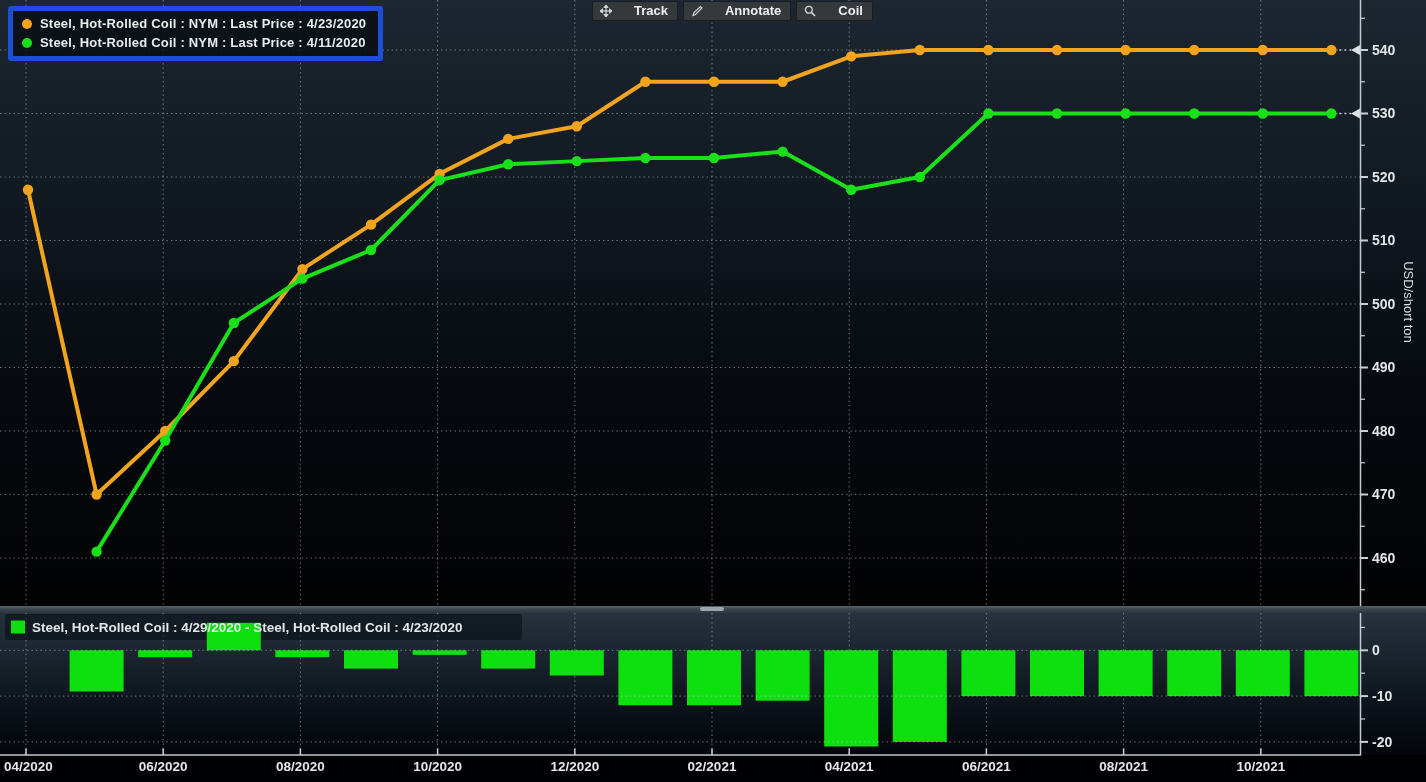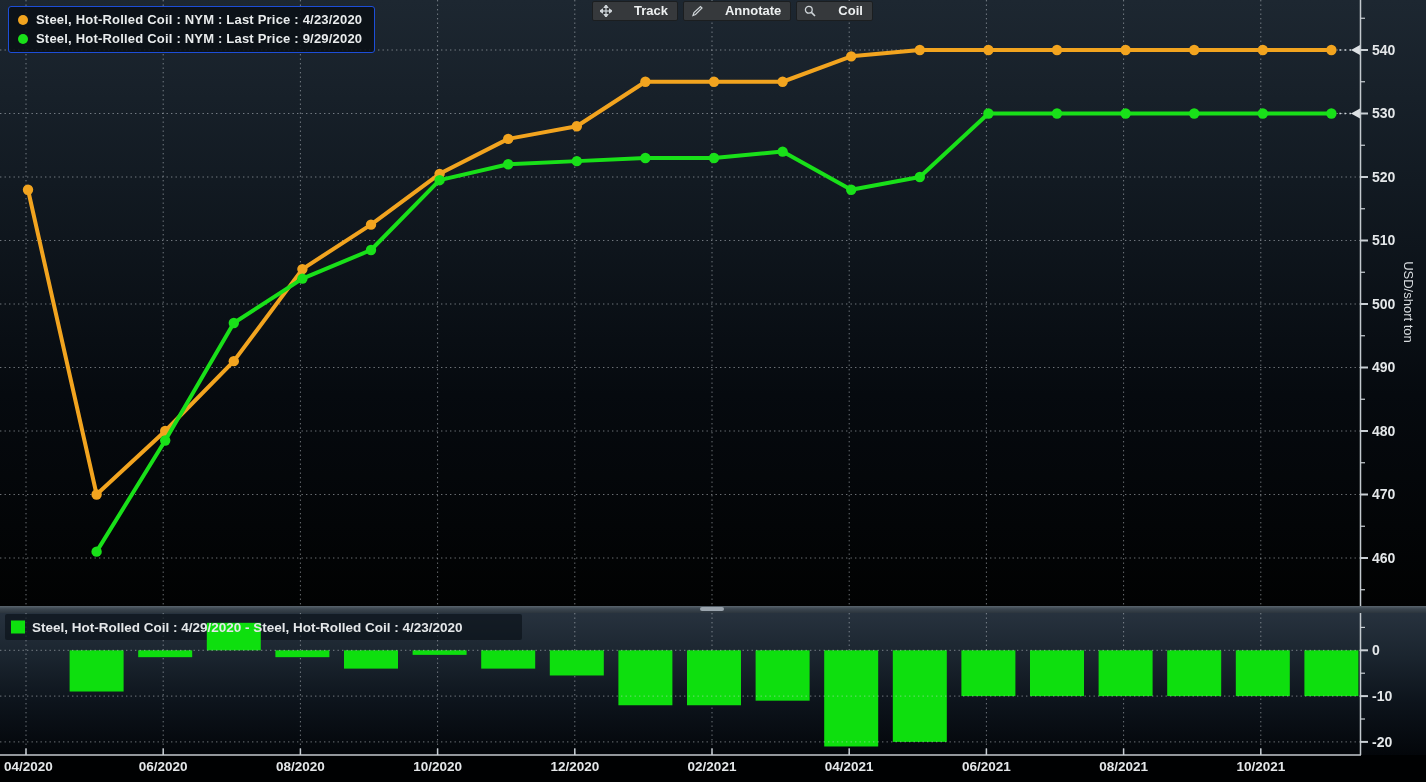--- a/index.html
+++ b/index.html
@@ -1,21 +1,21 @@
 <!DOCTYPE html>
 <html><head>
 <meta charset="utf-8">
 <style>
   html,body{margin:0;padding:0;background:#000;}
   #stage{position:relative;width:1426px;height:782px;background:#000;overflow:hidden;
          font-family:"Liberation Sans",sans-serif;}
   #chart-svg{position:absolute;left:0;top:0;}
   
   #top-legend{position:absolute;left:8px;top:6px;z-index:5;background:rgba(10,16,22,0.88);
-    border:1px solid #1d4ed8;border-radius:3px;padding:3px 12px 4px 9px;}
+    border:5px solid #1d4ed8;border-radius:3px;padding:3px 12px 4px 9px;}
   .leg-row{display:flex;align-items:center;height:19px;}
   .leg-dot{width:10px;height:10px;border-radius:50%;margin-right:8px;flex:0 0 auto;}
   .leg-label{color:#e9eced;font-size:13px;font-weight:bold;white-space:nowrap;letter-spacing:.2px;}
   
   #toolbar{position:absolute;left:592px;top:1px;z-index:5;display:flex;gap:5px;}
   .tb-btn{display:flex;align-items:center;gap:22px;background:#36393c;border:1px solid #1b1e20;
     border-radius:2px;padding:1px 9px 2px 7px;color:#edf0f1;font-size:13px;font-weight:bold;cursor:pointer;}
   .tb-btn svg{display:block;}
   
   #divider{position:absolute;left:0;top:606px;width:1426px;height:7px;z-index:4;
@@ -207,21 +207,21 @@
       <text x="1404" y="302" fill="#d8dcdf" font-size="13" font-weight="normal" text-anchor="middle" transform="rotate(90 1404 302)" font-family="&quot;Liberation Sans&quot;,sans-serif">USD/short ton</text>
     </svg>
 
   <div id="top-legend">
     <div class="leg-row">
       <span class="leg-dot" style="background: rgb(242, 164, 31);"></span>
       <span class="leg-label">Steel, Hot-Rolled Coil : NYM : Last Price : 4/23/2020</span>
     </div>
     <div class="leg-row">
       <span class="leg-dot" style="background: rgb(25, 224, 25);"></span>
-      <span class="leg-label">Steel, Hot-Rolled Coil : NYM : Last Price : 9/29/2020</span>
+      <span class="leg-label">Steel, Hot-Rolled Coil : NYM : Last Price : 4/11/2020</span>
     </div>
   </div>
 
   <div id="toolbar">
     <div class="tb-btn">
       <svg width="12" height="12" viewBox="0 0 12 12">
         <g stroke="#cfd5d9" stroke-width="1.2" fill="#cfd5d9">
           <line x1="6" y1="1" x2="6" y2="11"></line>
             <line x1="1" y1="6" x2="11" y2="6"></line>
           <path d="M6 0 L7.6 2.4 L4.4 2.4 Z"></path>

